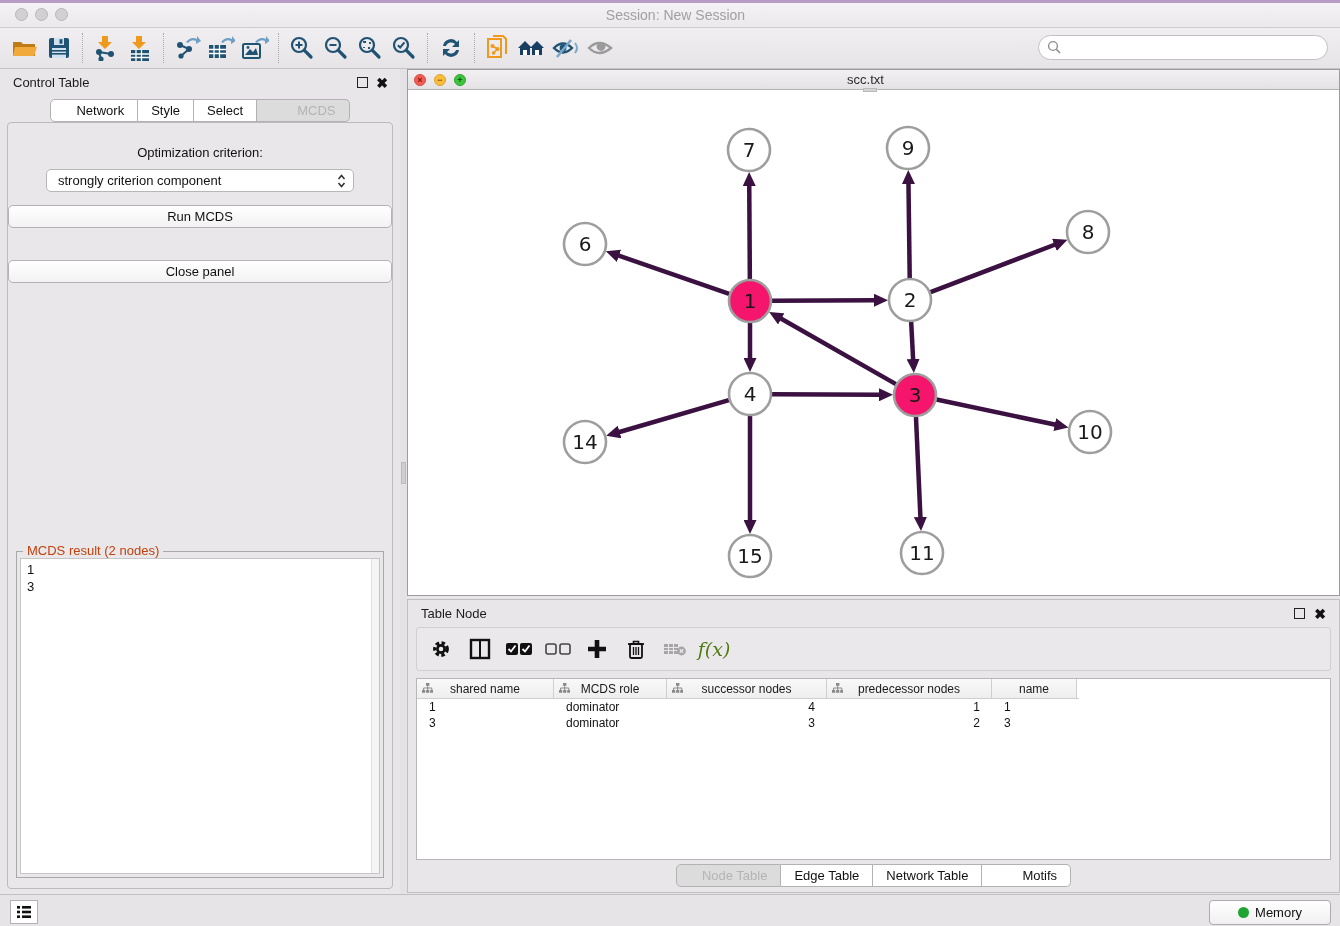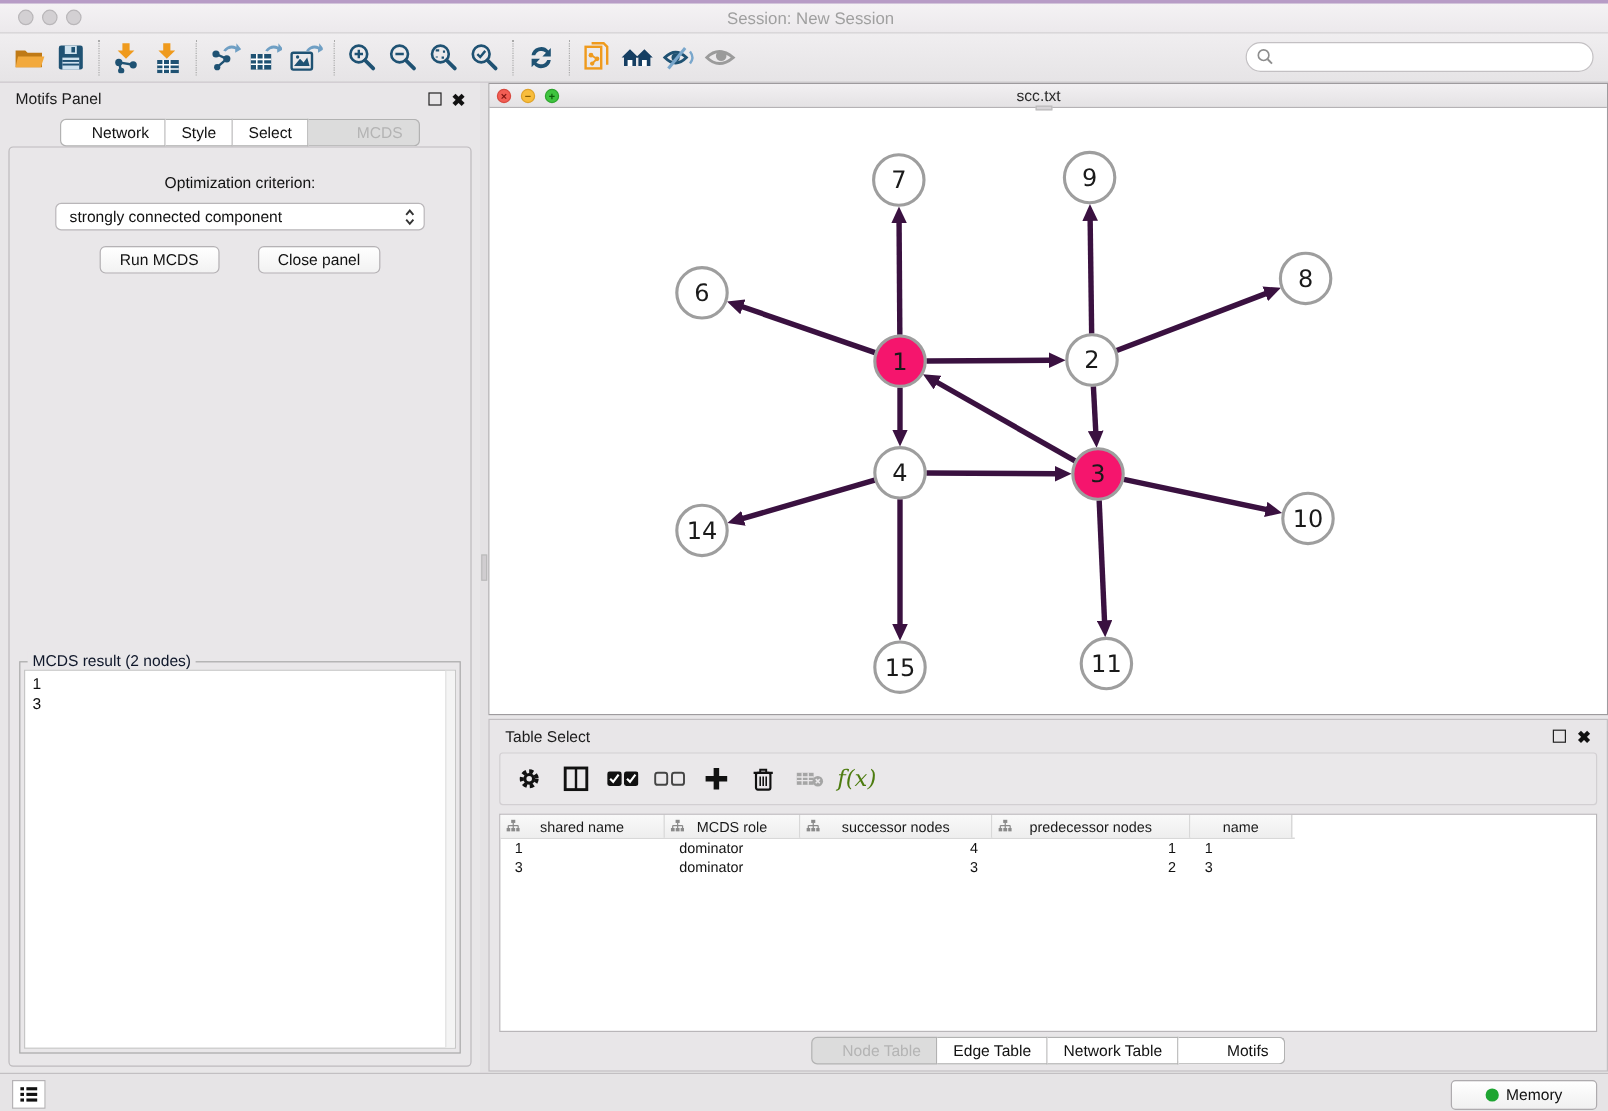--- a/index.html
+++ b/index.html
@@ -56,33 +56,33 @@
     position:absolute; left:7px; right:7px; top:53px; bottom:5px;
     background:#e9e7e9; border:1px solid #bdbabd; border-radius:4px;
   }
   .opt-label { text-align:center; margin-top:22px; font-size:13px; color:#111; }
   .criterion-select {
     position:relative; margin:9px auto 0; width:308px; height:23px; background:#fff;
     border:1px solid #b9b6b9; border-radius:5px; font-size:13px; color:#111;
     line-height:21px; padding-left:11px;
   }
   .stepper { position:absolute; right:7px; top:3px; }
-  .cp-buttons { display:flex; justify-content:center; gap:32px; margin-top:13px; }
+  .cp-buttons { display:flex; justify-content:flex-start; gap:32px; margin-top:13px;flex-direction:column; }
   .btn {
     height:23px; padding:0 16px; background:linear-gradient(#ffffff,#f2f2f2);
     border:1px solid #b5b2b5; border-radius:5px; font-size:13px; color:#111;
     font-family:"Liberation Sans", sans-serif;
   }
   .result-box {
     position:absolute; left:6px; right:6px; top:428px; bottom:10px;
     border:1px solid #a9a9a9; margin:0 2px;
   }
   .result-legend {
     position:absolute; top:-9px; left:6px; background:#e9e7e9; padding:0 4px;
-    font-size:13px; color:#0f172a;
+    font-size:13px; color:#c2410c;
   }
   .result-area {
     position:absolute; left:3px; right:3px; top:6px; bottom:3px; background:#fff;
     border:1px solid #c6c6c6; font-size:13px; color:#111; padding:2px 6px;
     white-space:pre; line-height:17px;
   }
   .result-scroll { position:absolute; right:0; top:0; bottom:0; width:8px; background:#f4f4f4; border-left:1px solid #e0e0e0; }
   
   .vsplit { position:absolute; left:400px; top:66px; width:7px; height:825px; background:#e4e2e4; }
   .vsplit .grip { position:absolute; top:393px; left:1px; width:5px; height:22px; background:#d0cdd0; border:1px solid #bbb; }
@@ -275,34 +275,34 @@
     <svg class="search-ico" width="15" height="15">
       <circle cx="6" cy="6" r="4.4" fill="none" stroke="#8e8e8e" stroke-width="1.4"></circle>
       <line x1="9.4" y1="9.4" x2="13" y2="13" stroke="#8e8e8e" stroke-width="1.6"></line>
     </svg>
     <input class="search-field" placeholder="" style="">
   </div>
 </div>
 
 <div class="control-panel">
   <div class="panel-title-row">
-    <span class="panel-title">Motifs Panel</span>
+    <span class="panel-title">Control Table</span>
     <span class="float-ico cp-float"></span>
     <span class="close-ico cp-close">✖</span>
   </div>
   <div class="cp-tabs" id="cp-tabs">
       <span class="seg-tab">Network</span>
       <span class="seg-tab">Style</span>
       <span class="seg-tab">Select</span>
       <span class="seg-tab active">MCDS</span>
     </div>
   <div class="cp-body">
     <div class="opt-label">Optimization criterion:</div>
     <div class="criterion-select">
-      <span>strongly connected component</span>
+      <span>strongly criterion component</span>
       <svg class="stepper" width="9" height="16">
         <path d="M1.5 6 L4.5 2.5 L7.5 6" fill="none" stroke="#333" stroke-width="1.6"></path>
         <path d="M1.5 10 L4.5 13.5 L7.5 10" fill="none" stroke="#333" stroke-width="1.6"></path>
       </svg>
     </div>
     <div class="cp-buttons">
       <button class="btn">Run MCDS</button>
       <button class="btn">Close panel</button>
     </div>
     <div class="result-box">
@@ -372,21 +372,21 @@
         <text x="514" y="463" dy="0.35em" text-anchor="middle" font-size="20" fill="#1a1a1a" font-family="&quot;DejaVu Sans&quot;, sans-serif">11</text>
       </svg>
   </div>
   <div style="position:relative">
       <div class="hsplit-grip"></div>
     </div>
 </div>
 
 <div class="table-panel">
   <div class="panel-title-row">
-    <span class="panel-title">Table Select</span>
+    <span class="panel-title">Table Node</span>
     <span class="float-ico" style="right:34px"></span>
     <span class="close-ico" style="right:13px">✖</span>
   </div>
   <div class="tp-toolbar">
     <div class="tp-btn">
       <svg width="22" height="22">
         <circle cx="11" cy="11" r="6.2" fill="none" stroke="#111" stroke-width="3.4" stroke-dasharray="3.4 2.4"></circle>
         <circle cx="11" cy="11" r="3.6" fill="none" stroke="#111" stroke-width="2.6"></circle>
       </svg>
     </div>

